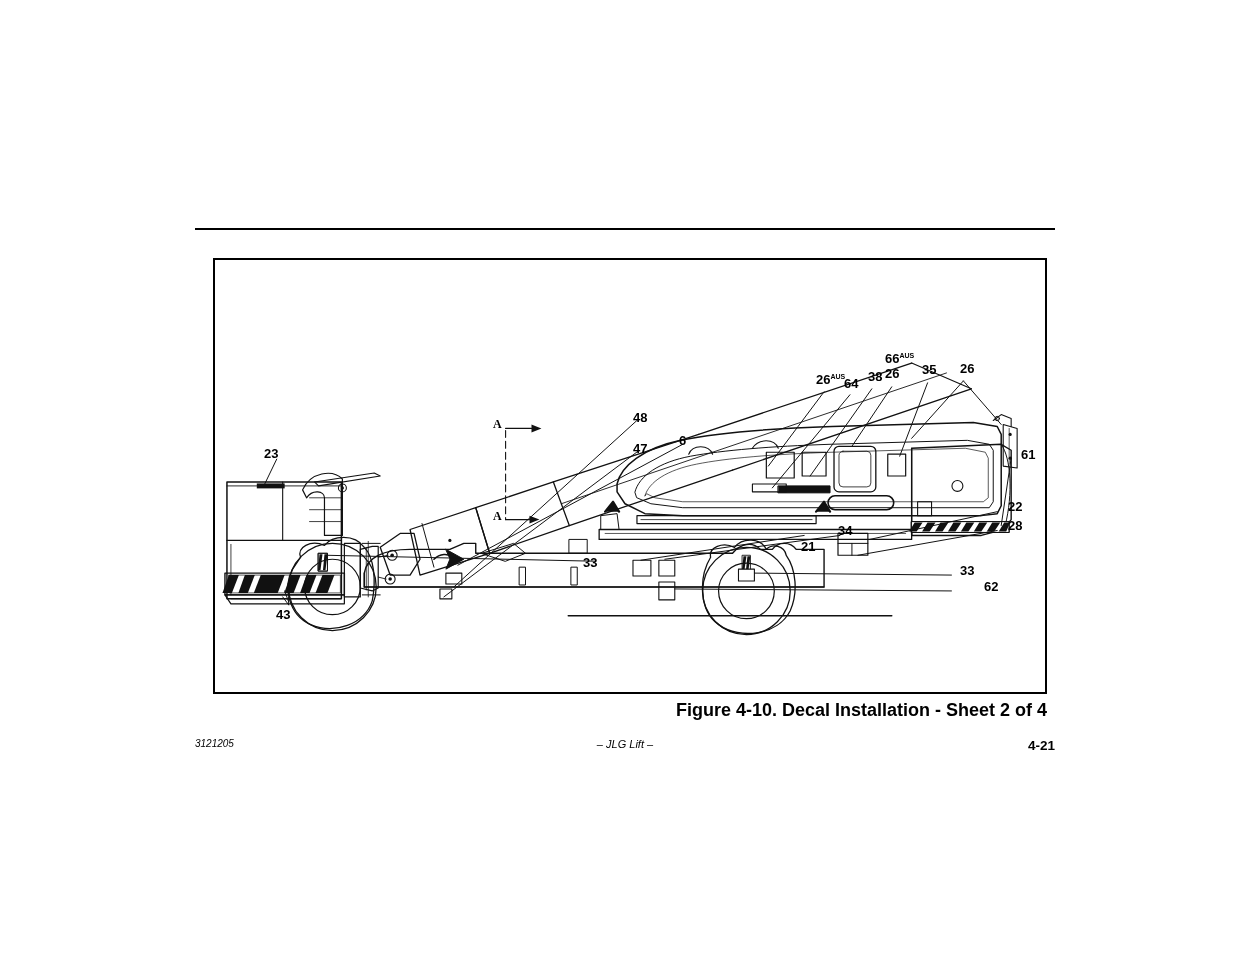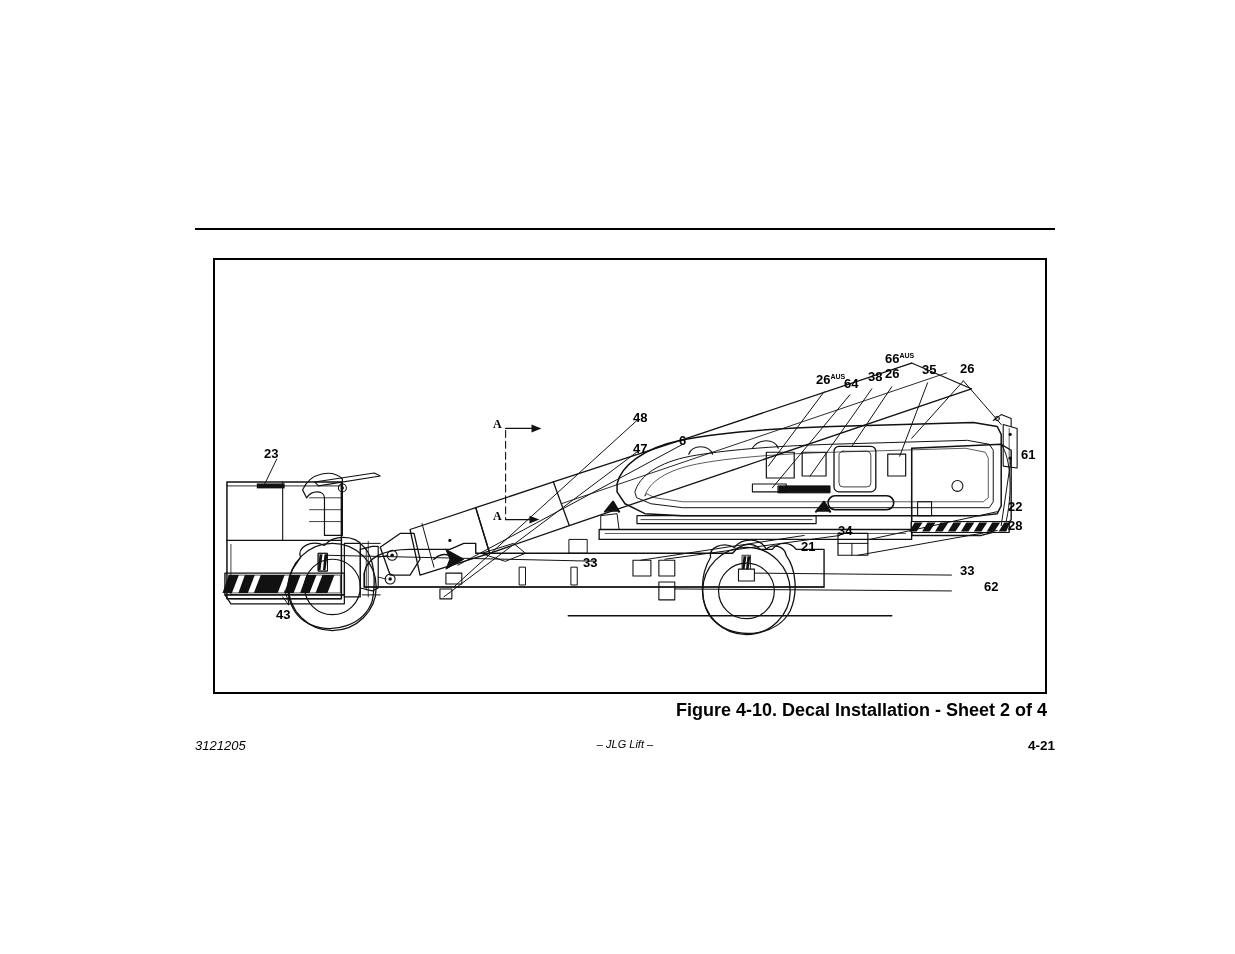--- a/index.html
+++ b/index.html
@@ -76,21 +76,21 @@
     position: absolute;
     left: 195px;
     top: 738px;
     width: 860px;
     height: 22px;
   }
   #footer-docnum {
     position: absolute;
     left: 0;
     top: 0;
-    font-size: 13px;
+    font-size: 10px;
     font-style: italic;
   }
   #footer-center {
     position: absolute;
     left: 0;
     width: 860px;
     top: 0;
     text-align: center;
     font-size: 11px;
     font-style: italic;

